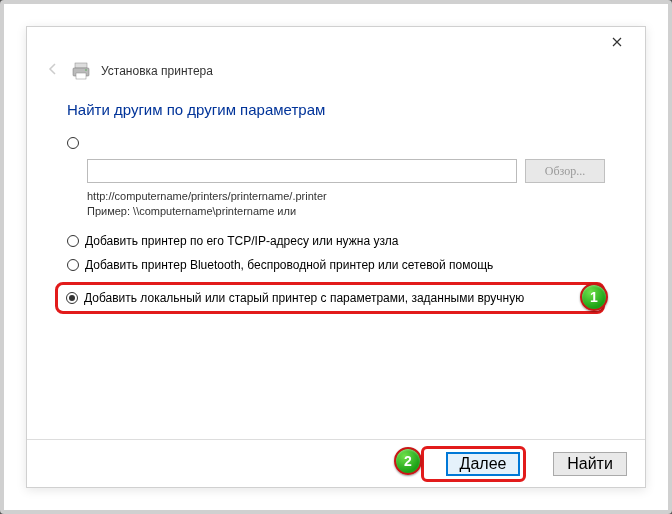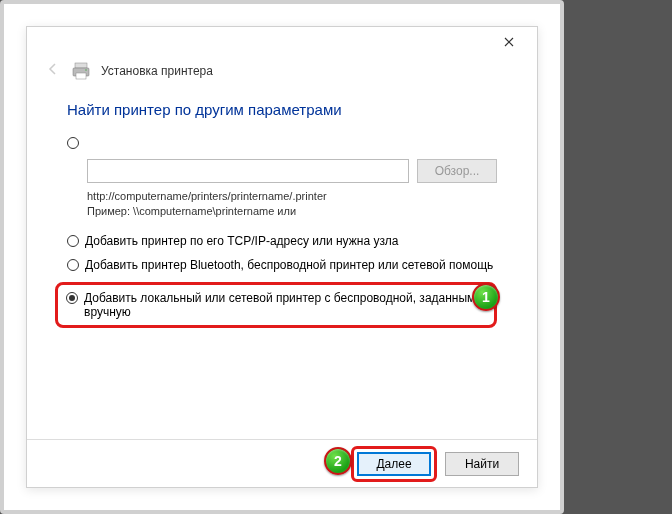--- a/index.html
+++ b/index.html
@@ -9,21 +9,21 @@
     font-family: 'Segoe UI', Tahoma, sans-serif;
     font-size: 12px;
     background: #555;
     width: 672px;
     height: 514px;
     position: relative;
   }
   .outer-frame {
     position: absolute;
     top: 0; left: 0;
-    width: 564px;
+    width: 672px;
     height: 514px;
     border: 4px solid #d0d0d0;
     border-radius: 4px;
     background: #fff;
   }
   .dialog {
     position: absolute;
     top: 22px;
     left: 22px;
     right: 22px;
@@ -119,20 +119,21 @@
     font-size: 12px;
   }
   .browse-btn {
     width: 80px;
     height: 24px;
     border: 1px solid #c0c0c0;
     background: #e8e8e8;
     color: #999;
     font-size: 12px;
     cursor: default;
+    font-family: Liberation Serif, serif;
   }
   .example-text {
     margin-left: 20px;
     font-size: 11px;
     color: #333;
     margin-bottom: 14px;
     line-height: 1.4;
   }
   .highlight-box {
     border: 3px solid #e21b1b;
@@ -157,22 +158,23 @@
     justify-content: flex-end;
     align-items: center;
     gap: 8px;
     padding-right: 18px;
   }
   .btn {
     min-width: 74px;
     height: 24px;
     border: 1px solid #aaa;
     background: #e9e9e9;
-    font-size: 12px;
+    font-size: 16px;
     cursor: pointer;
+    margin-left: 19px;
   }
   .btn-primary {
     border: 2px solid #0078d7;
     background: #e5f1fb;
   }
   .next-highlight {
     border: 3px solid #e21b1b;
     border-radius: 6px;
     padding: 3px;
     display: inline-flex;
@@ -226,21 +228,21 @@
         <svg width="20" height="18" viewBox="0 0 20 18">
           <rect x="4" y="1" width="12" height="5" fill="#ddd" stroke="#888" stroke-width="0.5"></rect>
           <rect x="2" y="6" width="16" height="8" fill="#bbb" stroke="#777" stroke-width="0.5" rx="1"></rect>
           <rect x="5" y="11" width="10" height="6" fill="#fff" stroke="#888" stroke-width="0.5"></rect>
           <circle cx="15" cy="8" r="0.8" fill="#5a5"></circle>
         </svg>
       </span>
       <span class="header-title">Установка принтера</span>
     </div>
 
-    <div class="main-heading">Найти принтер по другим параметрами</div>
+    <div class="main-heading">Найти другим по другим параметрам</div>
 
     <div class="options">
 
       <label class="radio-row">
         <span class="radio-circle"></span>
       </label>
 
 
       <div class="input-row">
         <input class="text-input" type="text" style="">
@@ -258,21 +260,21 @@
       </label>
 
       <label class="radio-row">
         <span class="radio-circle"></span>
         <span>Добавить принтер Bluetooth, беспроводной принтер или сетевой помощь</span>
       </label>
 
       <div class="highlight-box">
         <label class="radio-row">
           <span class="radio-circle checked"></span>
-          <span>Добавить локальный или сетевой принтер с беспроводной, заданными вручную</span>
+          <span>Добавить локальный или старый принтер с параметрами, заданными вручную</span>
         </label>
         <div class="num-badge badge-1">1</div>
       </div>
 
     </div>
 
     <div class="footer">
       <div class="next-highlight">
         <div class="num-badge badge-2">2</div>
         <button class="btn btn-primary">Далее</button>

